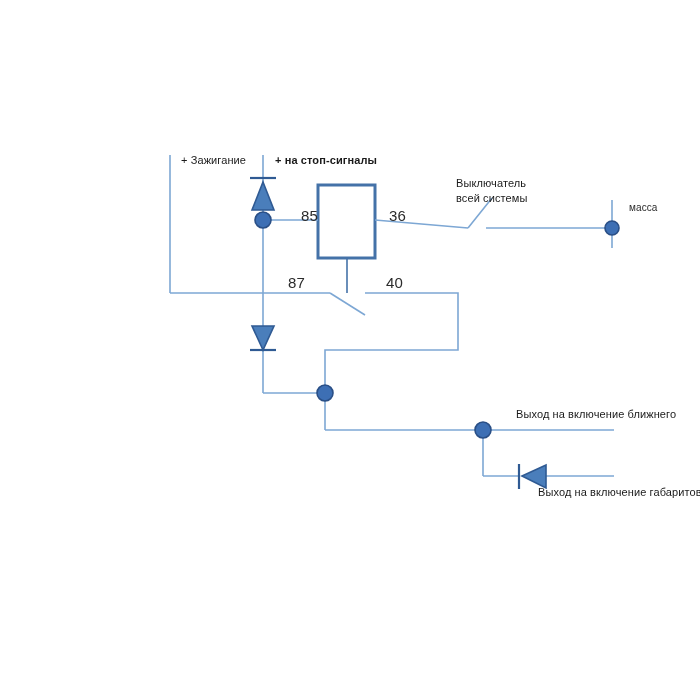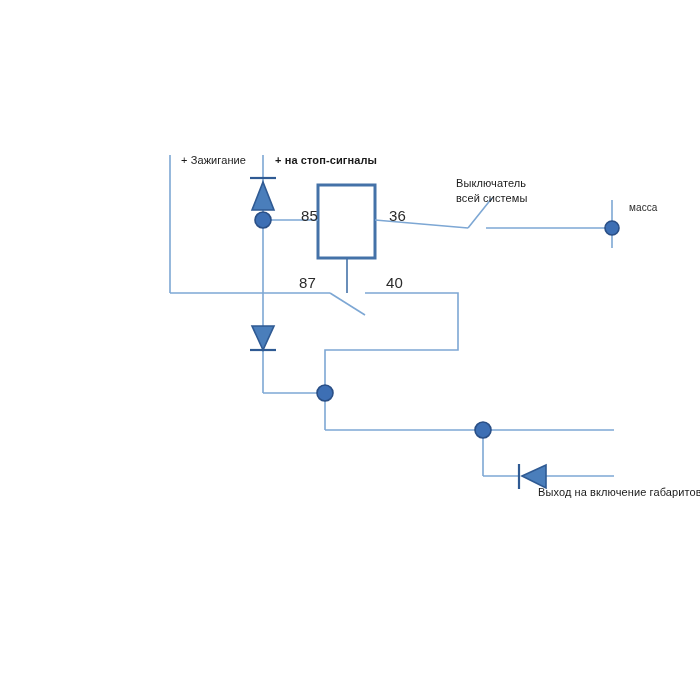--- a/index.html
+++ b/index.html
@@ -148,26 +148,27 @@
   </svg>
 
   <div class="lbl" style="left:173px; top:154px;">+ Зажигание</div>
 
   <div class="lbl" style="left:267px; top:154px;font-weight:bold;">+ на стоп-сигналы</div>
 
   <div class="lbl lbl-term" style="left:293px; top:209px;">85</div>
 
   <div class="lbl lbl-term" style="left:381px; top:209px;">36</div>
 
-  <div class="lbl lbl-term" style="left:291px; top:276px;">87</div>
+  <div class="lbl lbl-term" style="left:280px; top:276px;">87</div>
 
   <div class="lbl lbl-term" style="left:378px; top:276px;">40</div>
 
   <div class="lbl lbl-two-line" style="left:448px; top:176px;">Выключатель</div>
 
   <div class="lbl lbl-two-line" style="left:448px; top:191px;text-align:right;">всей системы</div>
 
   <div class="lbl lbl-small" style="left:621px; top:201px;">масса</div>
 
+  <div class="lbl" style="left:508px; top:408px;">Выход на включение ближнего</div>
 
   <div class="lbl" style="left:530px; top:486px;">Выход на включение габаритов</div>
 
 </div>
 
 </body></html>

